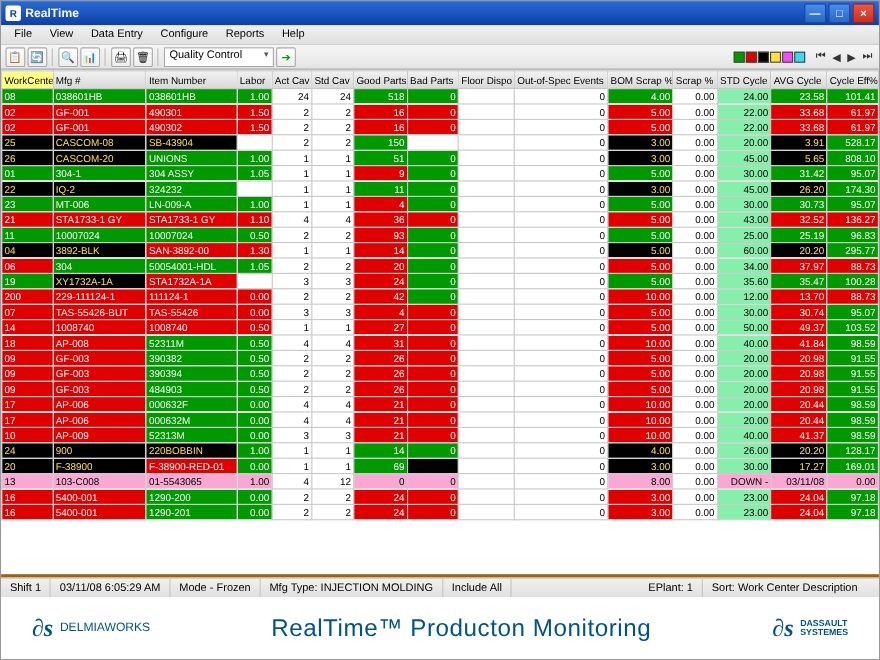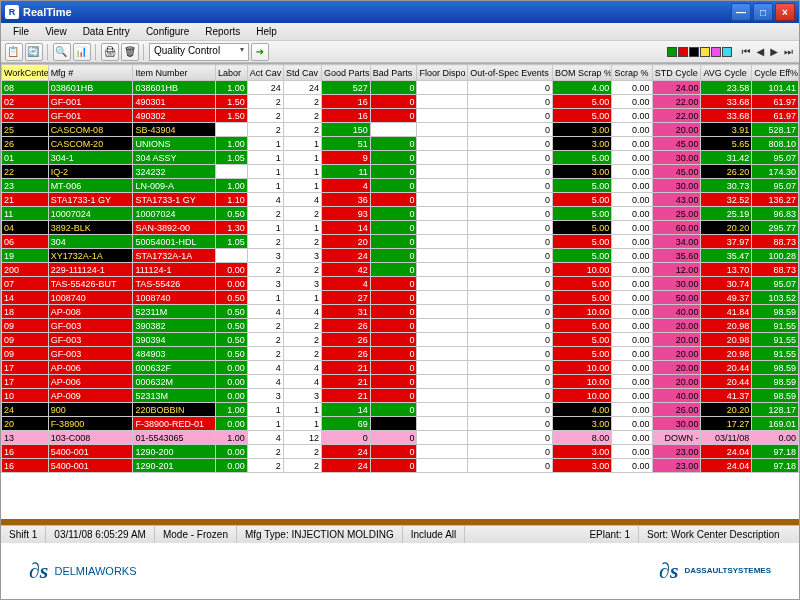--- a/index.html
+++ b/index.html
@@ -22,29 +22,29 @@
   .tbtn { width:18px; height:18px; border:1px solid #aaa; background:linear-gradient(#fff,#eee); display:flex;align-items:center;justify-content:center;border-radius:2px; }
   .tsep { width:2px; height:16px; border-left:1px solid #bbb; margin:0 2px; }
   .tcombo { height:18px; border:1px solid #aaa; background:#fff; padding:1px 4px; display:flex;align-items:flex-start;font-size:10px;min-width:100px;justify-content:space-between; }
   .tcombo::after { content:'▾'; font-size:8px; margin-left:4px;color:#555; }
   .legend { margin-left:auto; display:flex; gap:1px; }
   .legend div { width:10px; height:10px; border:1px solid #444; }
   .nav { display:flex; gap:2px; margin-left:6px; }
   .nav span { font-size:10px; padding:1px 2px; color:#333; }
   
   
-  .grid { flex:1; overflow:auto; border-top:1px solid #aaa; border-bottom:6px solid #a16207; }
+  .grid { flex:1; overflow:auto; border-top:1px solid #aaa; border-bottom:3px solid #a16207; }
   table { border-collapse: collapse; width: 100%; table-layout:fixed; }
   th, td { border: 1px solid #c8c8c8; padding: 0 2px; height:14px; font-size:9px; overflow:hidden; white-space:nowrap; text-overflow:clip; }
   th { background: linear-gradient(#f0f0f0,#d8d8d8); font-weight:normal; text-align:left; height:16px; position:sticky; top:0; }
   th.sel { background:#ffff80; }
   
   .c-green { background:#009a00; color:#fff; }
   .c-red   { background:#e00000; color:#fff; }
-  .c-aqua  { background:#ec4899; color:#000; }
+  .c-aqua  { background:#86efac; color:#000; }
   .c-black { background:#000; color:#ffe040;margin-top:36px; }
   .c-yellow{ background:#f9a8d4; color:#000; }
   .c-white { background:#fff; color:#000; }
   
   td.num { text-align:right; }
   
   
   .statusbar { height:18px; background:linear-gradient(#f0f0f0,#e0e0e0); display:flex; align-items:flex-end; border-top:1px solid #bbb; font-size:10px; }
   .statusbar div { padding:2px 8px; border-right:1px solid #c4c4c4; height:100%; display:flex;align-items:center; }
   
@@ -152,21 +152,21 @@
           </tr>
         </thead>
       <tbody id="tbody">
           <tr>
             <td class="c-green">08</td>
             <td class="c-green">038601HB</td>
             <td class="c-green">038601HB</td>
             <td class="c-green num">1.00</td>
             <td class="c-white num">24</td>
             <td class="c-white num">24</td>
-            <td class="c-green num">527</td>
+            <td class="c-green num">518</td>
             <td class="c-green num">0</td>
             <td class="c-white"></td>
             <td class="c-white num">0</td>
             <td class="c-green num">4.00</td>
             <td class="c-white num">0.00</td>
             <td class="c-aqua num">24.00</td>
             <td class="c-green num">23.58</td>
             <td class="c-green num">101.41</td>
           </tr>
           <tr>
@@ -641,21 +641,22 @@
     <div style="flex:1;border-right:none"></div>
     <div>EPlant: 1</div>
     <div style="border-right:none;min-width:160px">Sort: Work Center Description</div>
   </div>
 
   <div class="footer">
     <div class="logo">
       <span class="ds">∂s</span>
       <span><span style="font-weight:normal">DELMIA</span><span style="font-weight:normal">WORKS</span></span>
     </div>
+    <div class="footer-title">RealTime™ Producton Monitoring</div>
     <div class="logo">
       <span class="ds">∂s</span>
-      <span style="display:flex;flex-direction:row;font-size:8px;line-height:1">
+      <span style="display:flex;flex-direction:column;font-size:8px;line-height:1">
           <span>DASSAULT</span>
           <span>SYSTEMES</span>
         </span>
     </div>
   </div>
 </div>
 
 </body></html>

